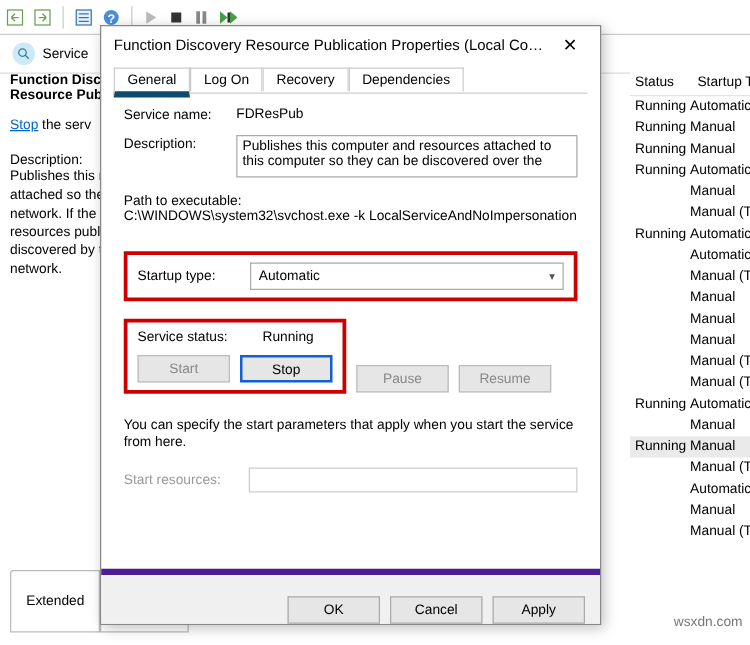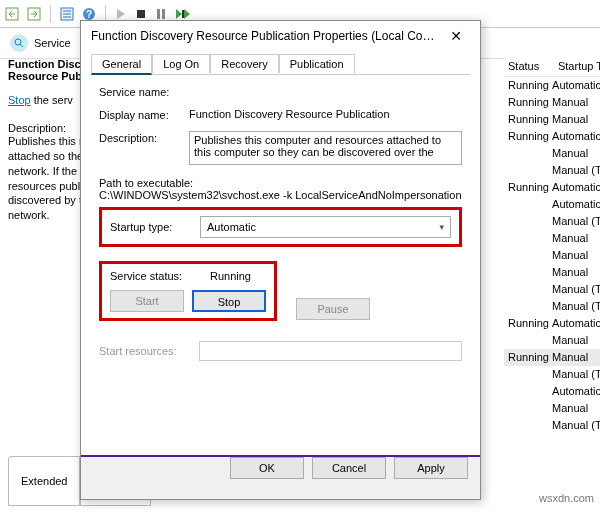--- a/index.html
+++ b/index.html
@@ -26,39 +26,39 @@
 .tabs .tab.active { background: #fff; }
 .tabs .tab:first-child { border-top-left-radius: 3px; }
 .watermark { position: absolute; right: 6px; bottom: 12px; color: #777; font-size: 11px; text-align: right; }
 .dialog { position: absolute; left: 80px; top: 20px; width: 401px; height: 480px; background: #fff; border: 1px solid #888; box-shadow: 2px 2px 10px rgba(0,0,0,0.25); }
 .dlg-title { height: 30px; display: flex; align-items: center; padding: 0 8px 0 10px; font-size: 12px; }
 .dlg-title .txt { flex: 1; white-space: nowrap; overflow: hidden; text-overflow: ellipsis; }
 .dlg-close { width: 32px; height: 24px; display: flex; align-items: center; justify-content: center; font-size: 14px; cursor: default; }
 .dlg-body { padding: 2px 10px 0 10px; }
 .dlg-tabs-row { border-bottom: 1px solid #ccc; height: 22px; position: relative; }
 .dlg-tab { display: inline-block; border: 1px solid #ccc; border-bottom: none; padding: 3px 10px 3px 10px; font-size: 11px; background: #fff; position: relative; top: 1px; }
-.dlg-tab.active { background: #fff; border-bottom: 2px solid #0c4a6e; }
+.dlg-tab.active { background: #fff; border-bottom: 5px solid #0c4a6e; }
 .form-area { padding: 10px 8px 4px 8px; }
 .form-row { display: flex; margin-bottom: 10px; }
 .form-row .lab { width: 90px; padding-top: 1px; }
 .form-row .val { flex: 1; }
 textarea.desc { width: 100%; height: 34px; font-family: inherit; font-size: 11px; resize: none; padding: 2px 4px; border: 1px solid #aaa; overflow-y: scroll; }
 .redbox1 { border: 3px solid #c00; padding: 6px 8px; margin: 4px 0 14px 0; }
 .redbox1 .inner { display: flex; align-items: center; }
 .select { flex: 1; border: 1px solid #aaa; background: #fff; height: 22px; display: flex; align-items: center; padding: 0 6px; justify-content: space-between; }
 .select .arrow { font-size: 9px; color: #555; }
 .redbox2 { border: 3px solid #c00; padding: 6px 8px; margin-bottom: 8px; display: inline-block; }
 .btn-row { display: flex; gap: 8px; margin-top: 4px; }
 .btn { width: 74px; height: 22px; border: 1px solid #bbb; background: #e6e6e6; text-align: center; line-height: 20px; font-size: 11px; color: #888; }
 .btn.stop { border: 2px solid #1160d6; color: #000; }
 .hint { margin-top: 10px; line-height: 1.3; }
 .startparams { margin-top: 12px; display: flex; align-items: center; }
 .startparams .lab { width: 100px; color: #999; }
 .startparams input { flex: 1; height: 20px; border: 1px solid #ccc; background: #fff; }
-.dlg-footer { position: absolute; bottom: 0; left: 0; right: 0; height: 44px; background: #f0f0f0; border-top: 2px solid #4c1d95; display: flex; align-items: flex-start; justify-content: flex-end; gap: 8px; padding-right: 12px; }
+.dlg-footer { position: absolute; bottom: 0; left: 0; right: 0; height: 44px; background: #f0f0f0; border-top: 5px solid #4c1d95; display: flex; align-items: flex-end; justify-content: flex-end; gap: 8px; padding-right: 12px; }
 .dlg-footer .fbtn { width: 74px; height: 22px; border: 1px solid #aaa; background: #e6e6e6; text-align: center; line-height: 20px; font-size: 11px; }
 </style>
 </head>
 <body>
 
 <div class="toolbar">
   <span>
       <svg width="16" height="16">
         <rect x="2" y="2" width="12" height="12" fill="#fff" stroke="#6aa051"></rect>
         <path d="M5 8 h6 M5 8 l3 -3 M5 8 l3 3" stroke="#6aa051" fill="none"></path>
@@ -231,63 +231,62 @@
   <div class="watermark">wsxdn.com</div>
 </div>
 
 <div class="dialog">
   <div class="dlg-title">
     <span class="txt">Function Discovery Resource Publication Properties (Local Comput...</span>
     <span class="dlg-close">✕</span>
   </div>
   <div class="dlg-body">
     <div class="dlg-tabs-row">
-      <span class="dlg-tab active">General</span><span class="dlg-tab">Log On</span><span class="dlg-tab">Recovery</span><span class="dlg-tab">Publication</span>
+      <span class="dlg-tab active">General</span><span class="dlg-tab">Log On</span><span class="dlg-tab">Recovery</span><span class="dlg-tab">Dependencies</span>
     </div>
     <div class="form-area">
       <div class="form-row">
         <div class="lab">Service name:</div>
-      </div>
-      <div class="form-row">
-        <div class="lab">Display name:</div>
-        <div class="val">Function Discovery Resource Publication</div>
+        <div class="val">FDResPub</div>
       </div>
       <div class="form-row">
         <div class="lab">Description:</div>
         <div class="val"><textarea class="desc" readonly="" style="">Publishes this computer and resources attached to this computer so they can be discovered over the</textarea></div>
       </div>
       <div>Path to executable:</div>
-      <div style="margin-bottom:6px">C:\WINDOWS\system32\svchost.exe -k LocalServiceAndNoImpersonation</div>
+      <div style="margin-bottom:22px">C:\WINDOWS\system32\svchost.exe -k LocalServiceAndNoImpersonation</div>
 
       <div class="redbox1">
         <div class="inner">
           <div class="lab" style="width:90px">Startup type:</div>
           <div class="select">
             <span>Automatic</span>
             <span class="arrow">▾</span>
           </div>
         </div>
       </div>
 
-      <div style="display:flex; align-items:flex-start; gap:11px;">
+      <div style="display:flex; align-items:flex-start; gap:0;">
         <div class="redbox2">
           <div style="display:flex; margin-bottom:8px;">
             <div style="width:100px">Service status:</div>
             <div>Running</div>
           </div>
           <div class="btn-row">
             <div class="btn">Start</div>
             <div class="btn stop">Stop</div>
           </div>
         </div>
         <div style="align-self:flex-end; display:flex; gap:8px; padding-bottom:9px; margin-left:8px;">
           <div class="btn">Pause</div>
-        </div>
-      </div>
-
+          <div class="btn">Resume</div>
+        </div>
+      </div>
+
+      <div class="hint">You can specify the start parameters that apply when you start the service from here.</div>
 
       <div class="startparams">
         <div class="lab">Start resources:</div>
         <input type="text" disabled="" value="" style="">
       </div>
     </div>
   </div>
   <div class="dlg-footer">
     <div class="fbtn">OK</div>
     <div class="fbtn">Cancel</div>

